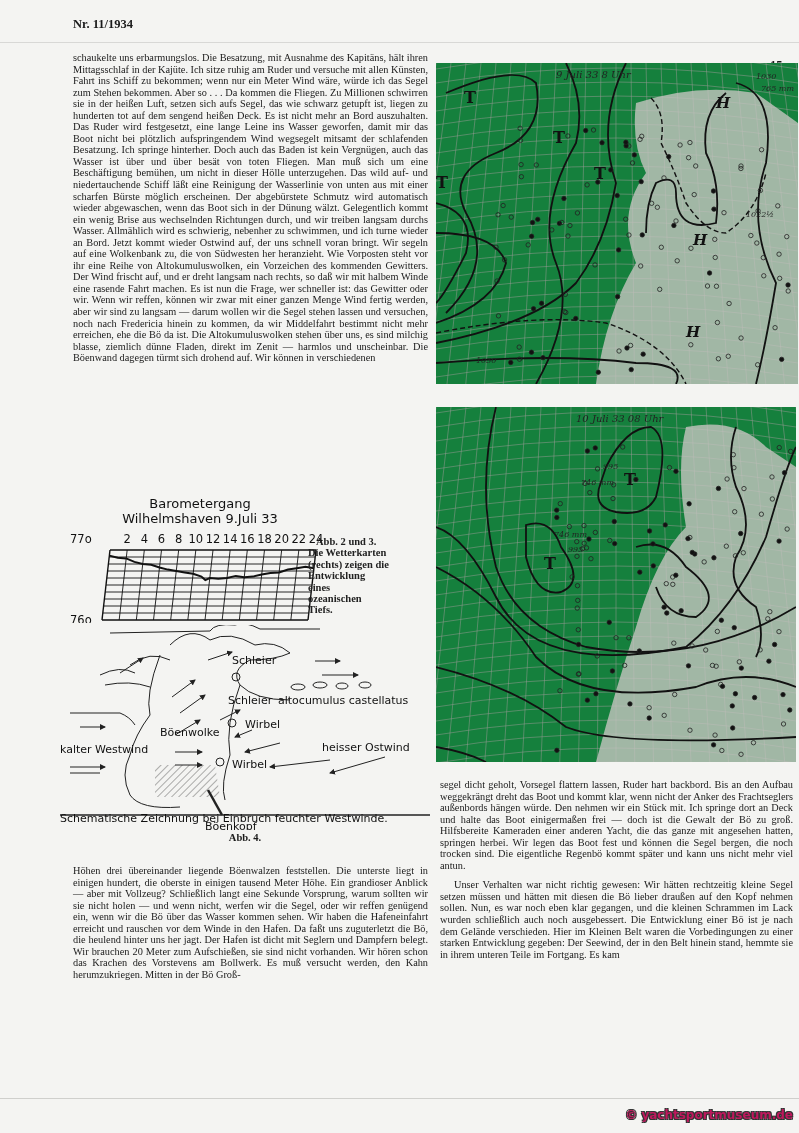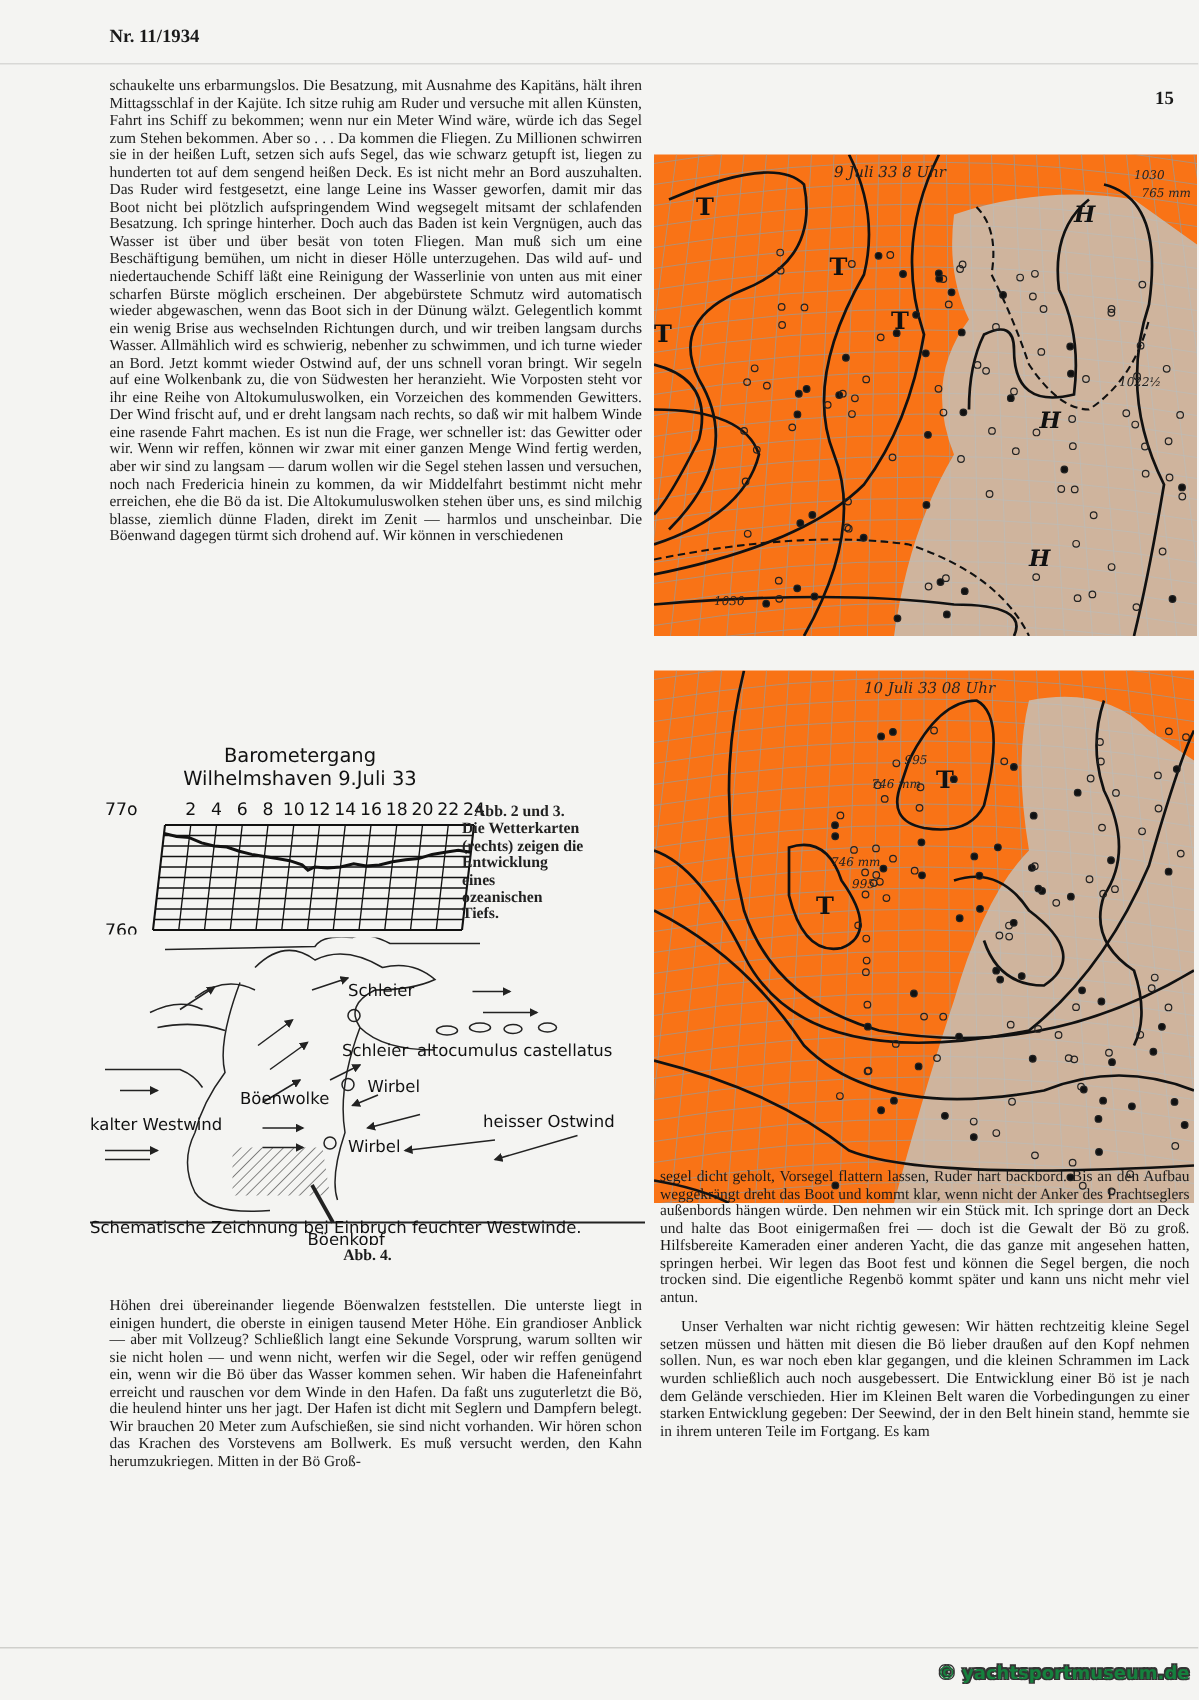--- a/index.html
+++ b/index.html
@@ -26,32 +26,32 @@
   .caption-side { position: absolute; left: 308px; top: 536px; width: 120px; font-size: 10.5px; line-height: 11.4px; font-weight: bold; color:#222; }
 
   
   #schem { position: absolute; left: 60px; top: 625px; width: 370px; height: 205px; }
   .schem-lbl { font-family: "DejaVu Sans", sans-serif; font-size: 11px; fill: #111; }
   .schem-caption { position: absolute; left: 60px; top: 812px; width: 370px; text-align: left;
     font-family: "DejaVu Sans", sans-serif; font-size: 11px; color:#111; }
   .abb4 { position: absolute; left: 60px; top: 832px; width: 370px; text-align: center; font-size: 10.5px; font-weight: bold; }
 
   
-  .map { position: absolute; background: #f97316; overflow: hidden; margin-top: 40px; }
+  .map { position: absolute; background: #15803d; overflow: hidden; }
   #map-top { left: 436px; top: 63px; width: 362px; height: 321px; }
   #map-bottom { left: 436px; top: 407px; width: 360px; height: 355px; }
   .map svg { width: 100%; height: 100%; display: block; }
   .map-date { font-family: "DejaVu Serif", serif; font-style: italic; font-size: 10px; fill: #222; }
   .map-T { font-family: "DejaVu Serif", serif; font-weight: bold; font-size: 16px; fill: #111; }
   .map-H { font-family: "DejaVu Serif", serif; font-style: italic; font-weight: bold; font-size: 15px; fill: #111; }
   .map-num { font-family: "DejaVu Serif", serif; font-style: italic; font-size: 8px; fill: #222; }
 
   .footer-rule { position: absolute; left: 0; right: 0; top: 1098px; height: 1px; background: #cfcfcc; }
   .watermark { position: absolute; right: 6px; top: 1108px; font-family: "DejaVu Sans", sans-serif;
-    font-size: 12px; font-weight: bold; color: #15803d;
+    font-size: 12px; font-weight: bold; color: #be185d;
     text-shadow: -1px -1px 0 #333, 1px -1px 0 #333, -1px 1px 0 #333, 1px 1px 0 #333; }
 </style>
 </head>
 <body>
 
 <div class="header-rule"></div>
 <div class="issue">Nr. 11/1934</div>
 <div class="pageno">15</div>
 
 <div class="col" id="col-left-top">

